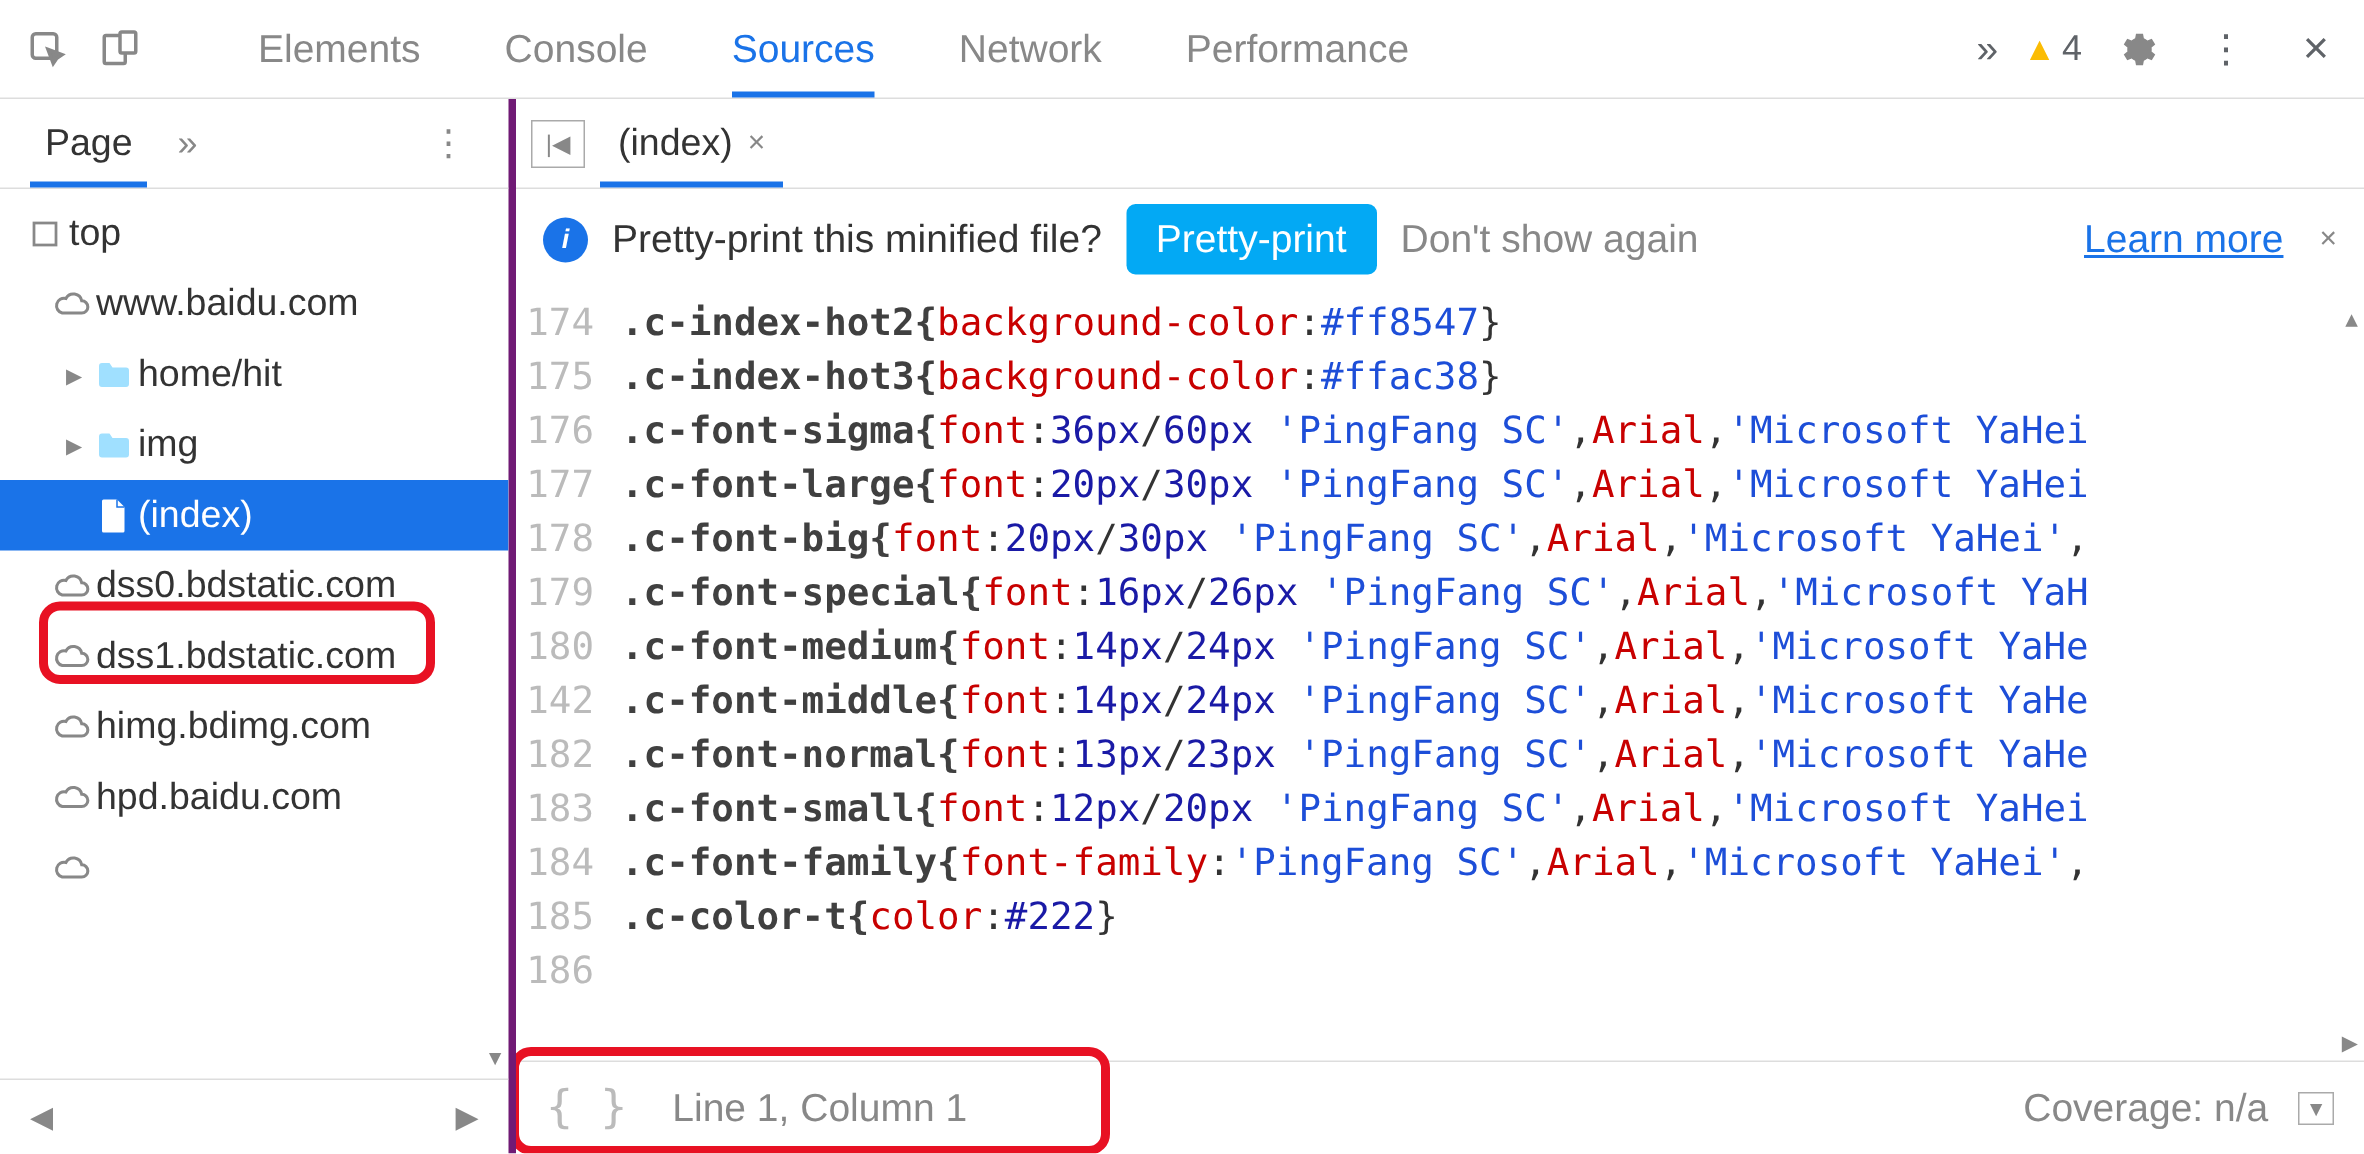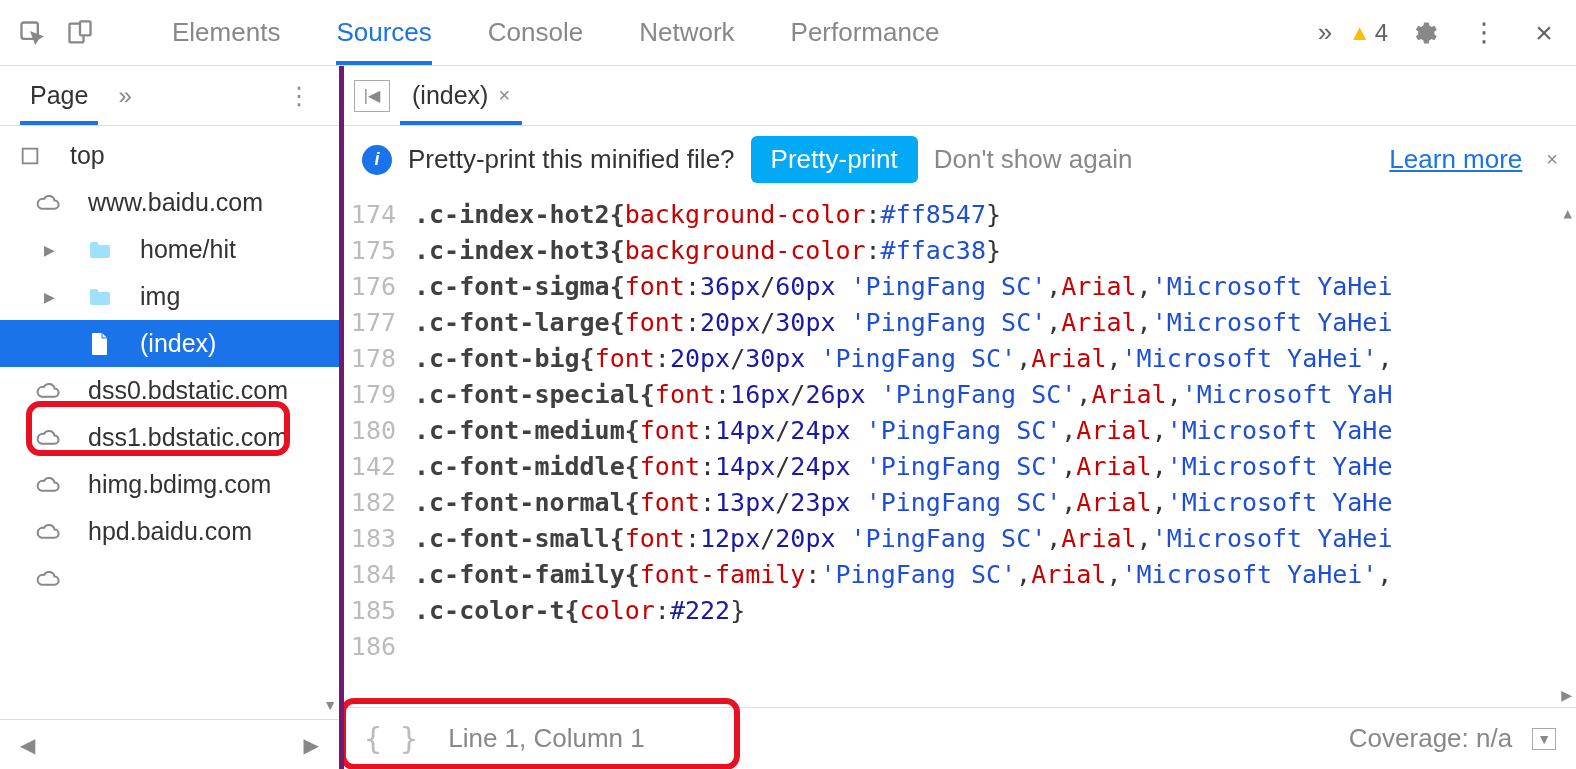--- a/index.html
+++ b/index.html
@@ -22,21 +22,21 @@
   
   .sidebar { width: 344px; border-right: 5px solid #701a75; display: flex; flex-direction: column; overflow: hidden; position: relative; }
   .sidebar-tabs { height: 60px; display: flex; align-items: center; padding: 0 20px; border-bottom: 1px solid #ddd; position: relative; }
   .sidebar-tab { font-size: 25px; color: #888; cursor: pointer; padding: 0 10px; height: 100%; display: flex; align-items: center; position: relative; }
   .sidebar-tab.active { color: #333; }
   .sidebar-tab.active::after { content: ""; position: absolute; bottom: 0; left: 0; right: 0; height: 4px; background: #1a73e8; }
   .sidebar-more { font-size: 24px; color: #888; margin-left: 20px; cursor: pointer; }
   .sidebar-kebab { margin-left: auto; color: #888; cursor: pointer; font-size: 24px; padding: 0 8px; }
   
   .tree { flex: 1; overflow: auto; padding-top: 6px; }
-  .tree-row { display: flex; align-items: center; height: 47px; padding-left: 16px; cursor: pointer; font-size: 25px; color: #333; white-space: nowrap; gap: 26px; }
+  .tree-row { display: flex; align-items: center; height: 47px; padding-left: 16px; cursor: pointer; font-size: 25px; color: #333; white-space: nowrap; gap: 2px; }
   .tree-row.indent1 { padding-left: 34px; }
   .tree-row.indent2 { padding-left: 44px; }
   .tree-row.selected { background: #1a73e8; color: #fff; }
   .tree-toggle { width: 16px; color: #888; font-size: 14px; }
   .tree-icon { width: 28px; height: 28px; display: inline-flex; align-items: center; justify-content: center; }
   .highlight-box-red1 { position: absolute; border: 6px solid #e81123; border-radius: 14px; left: 26px; top: 401px; width: 264px; height: 55px; pointer-events: none; }
   
   .sidebar-footer { height: 50px; border-top: 1px solid #ddd; display: flex; align-items: center; justify-content: space-between; padding: 0 20px; color: #888; }
   .sidebar-scroll-down { position: absolute; right: 2px; bottom: 56px; color: #888; font-size: 14px; }
   
@@ -87,22 +87,22 @@
       </svg>
   </div>
   <div class="toolbar-icon-btn">
     <svg width="28" height="28" viewBox="0 0 24 24" fill="none" stroke="#888" stroke-width="2">
         <rect x="3" y="4" width="12" height="16" rx="1"></rect>
         <rect x="12" y="2" width="9" height="12" rx="1" fill="#fff"></rect>
       </svg>
   </div>
   <div class="main-tabs" id="main-tabs">
       <div class="main-tab">Elements</div>
+      <div class="main-tab">Console</div>
       <div class="main-tab active">Sources</div>
-      <div class="main-tab">Console</div>
       <div class="main-tab">Network</div>
       <div class="main-tab">Performance</div>
     </div>
   <div class="toolbar-icon-btn" style="font-size:26px;">»</div>
   <div class="toolbar-right">
     <div class="warn-badge">
       <span class="warn-triangle">▲</span>
       <span>4</span>
     </div>
     <div class="toolbar-icon-btn">

